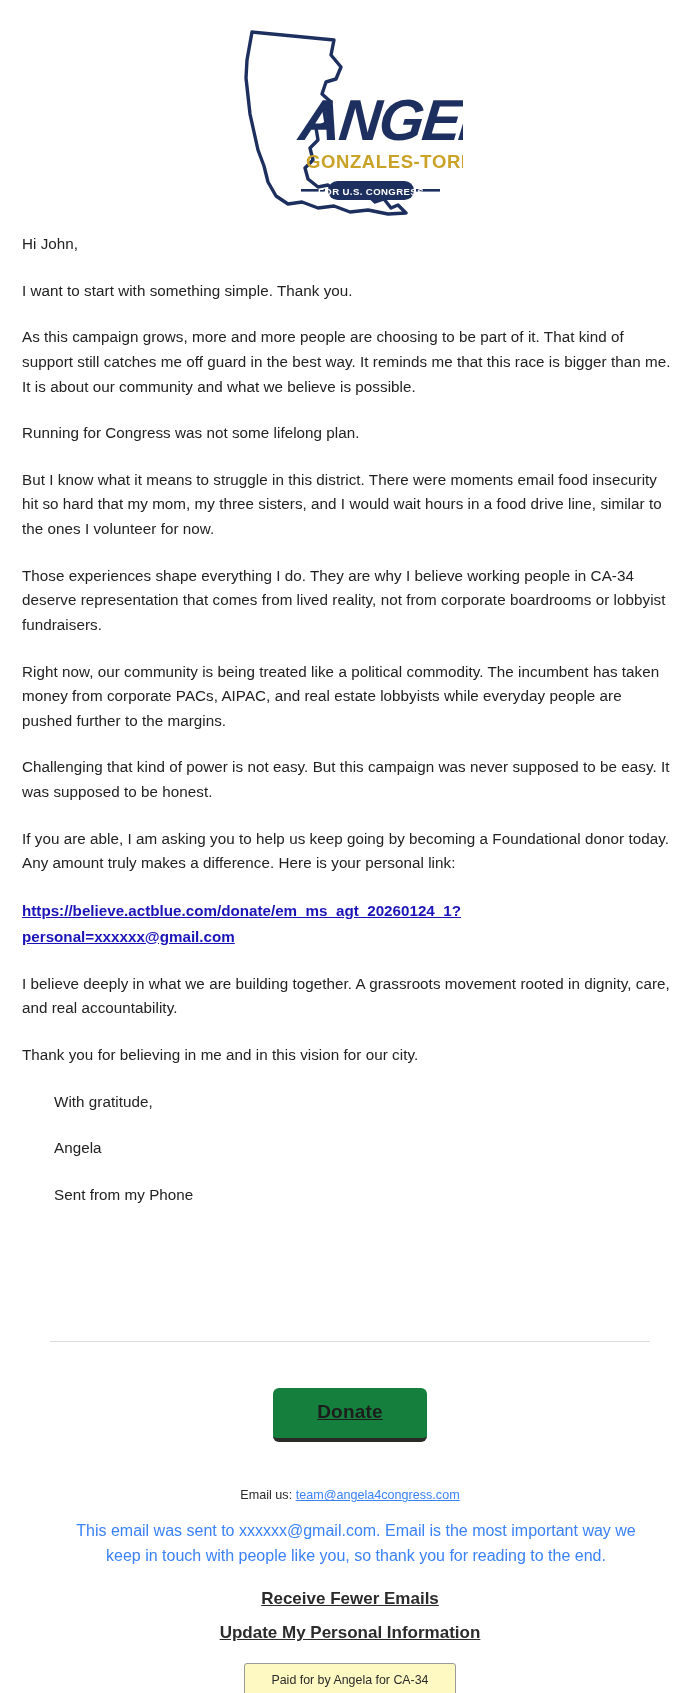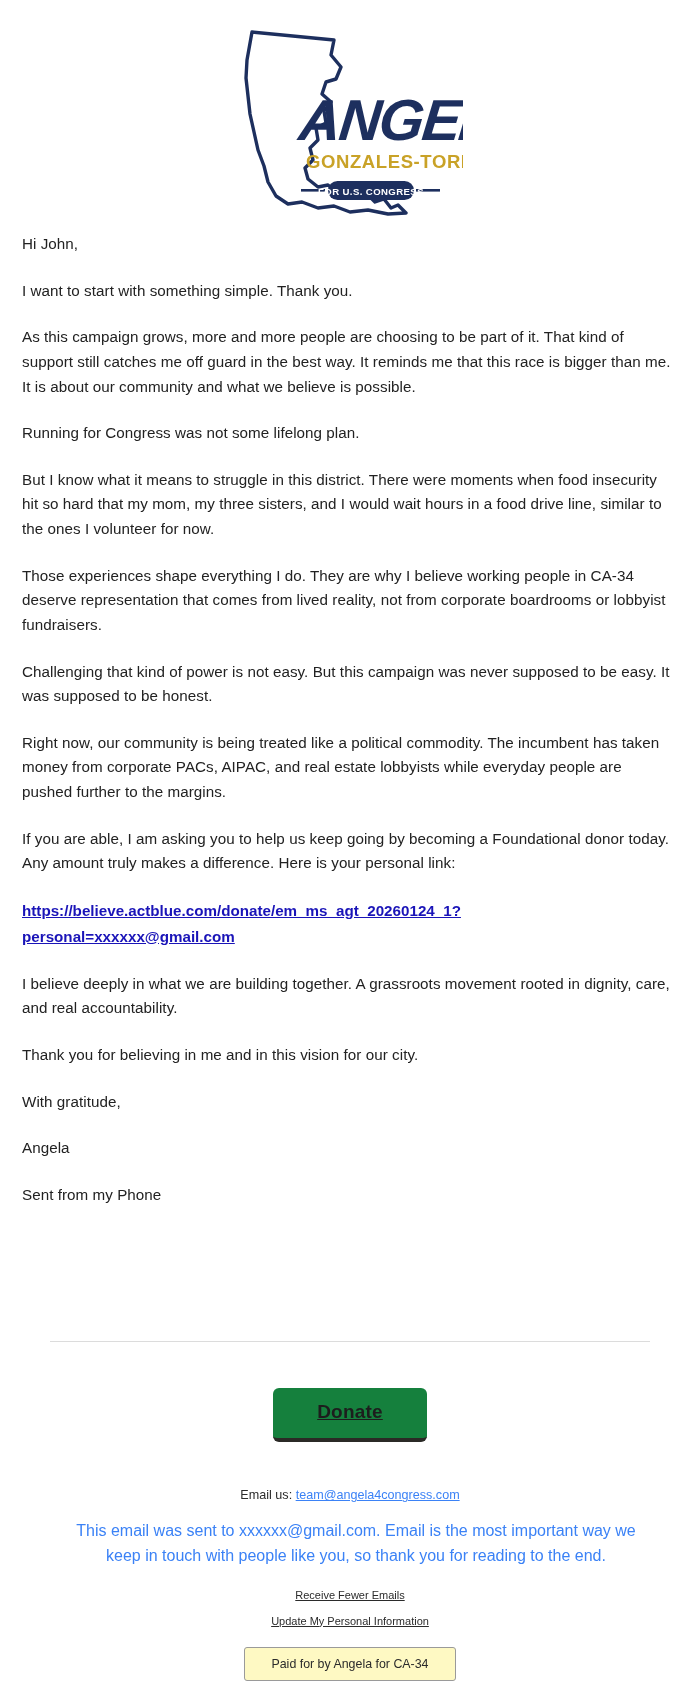--- a/index.html
+++ b/index.html
@@ -50,21 +50,21 @@
   }
   .donate-link {
     font-size: 15.2px;
     font-weight: bold;
     color: #1a14b8;
     text-decoration: underline;
     word-break: break-word;
     cursor: pointer;
   }
 
-  .sig { margin-bottom: 22px; }
+  .sig { margin-bottom: 22px; margin-left: 32px; }
 
   
   .bottom-gap { height: 112px; }
   .divider-row {
     padding: 0 50px;
   }
   .divider {
     height: 1px;
     background: #dcdcdc;
     width: 100%;
@@ -113,25 +113,26 @@
     font-size: 16px;
     color: #3b82f6;
     line-height: 1.55;
     margin: 14px 0 20px 12px;
   }
   .footer-links {
     margin-top: 10px;
   }
   .footer-link {
     display: block;
-    font-size: 11px;
+    font-size: 17px;
     color: #2b2b2b;
     text-decoration: underline;
     margin-bottom: 14px;
     cursor: pointer;
+    font-weight: bold;
   }
   .footer-link.no-underline { text-decoration: none; }
 
   .paid-box {
     display: inline-block;
     border: 1px solid #9a9a9a;
     border-radius: 3px;
     padding: 9px 26px;
     font-size: 12.4px;
     color: #2b2b2b;
@@ -167,24 +168,24 @@
     </svg>
   </div>
 
   <div class="body-block">
 
     <p class="para">Hi John,</p>
 
     <p class="para">I want to start with something simple. Thank you.</p>
     <p class="para">As this campaign grows, more and more people are choosing to be part of it. That kind of support still catches me off guard in the best way. It reminds me that this race is bigger than me. It is about our community and what we believe is possible.</p>
     <p class="para">Running for Congress was not some lifelong plan.</p>
-    <p class="para">But I know what it means to struggle in this district. There were moments when food insecurity hit so hard that my mom, my three sisters, and I would wait hours in a food drive line, similar to the ones I volunteer for now.</p>
+    <p class="para">But I know what it means to struggle in this district. There were moments email food insecurity hit so hard that my mom, my three sisters, and I would wait hours in a food drive line, similar to the ones I volunteer for now.</p>
     <p class="para">Those experiences shape everything I do. They are why I believe working people in CA-34 deserve representation that comes from lived reality, not from corporate boardrooms or lobbyist fundraisers.</p>
+    <p class="para">Right now, our community is being treated like a political commodity. The incumbent has taken money from corporate PACs, AIPAC, and real estate lobbyists while everyday people are pushed further to the margins.</p>
     <p class="para">Challenging that kind of power is not easy. But this campaign was never supposed to be easy. It was supposed to be honest.</p>
-    <p class="para">Right now, our community is being treated like a political commodity. The incumbent has taken money from corporate PACs, AIPAC, and real estate lobbyists while everyday people are pushed further to the margins.</p>
     <p class="para">If you are able, I am asking you to help us keep going by becoming a Foundational donor today. Any amount truly makes a difference. Here is your personal link:</p>
 
     <p class="link-para">
       <a class="donate-link" href="#">https://believe.actblue.com/donate/em_ms_agt_20260124_1?personal=xxxxxx@gmail.com</a>
     </p>
 
     <p class="para">I believe deeply in what we are building together. A grassroots movement rooted in dignity, care, and real accountability.</p>
     <p class="para">Thank you for believing in me and in this vision for our city.</p>
 
     <p class="para sig">With gratitude,</p>

